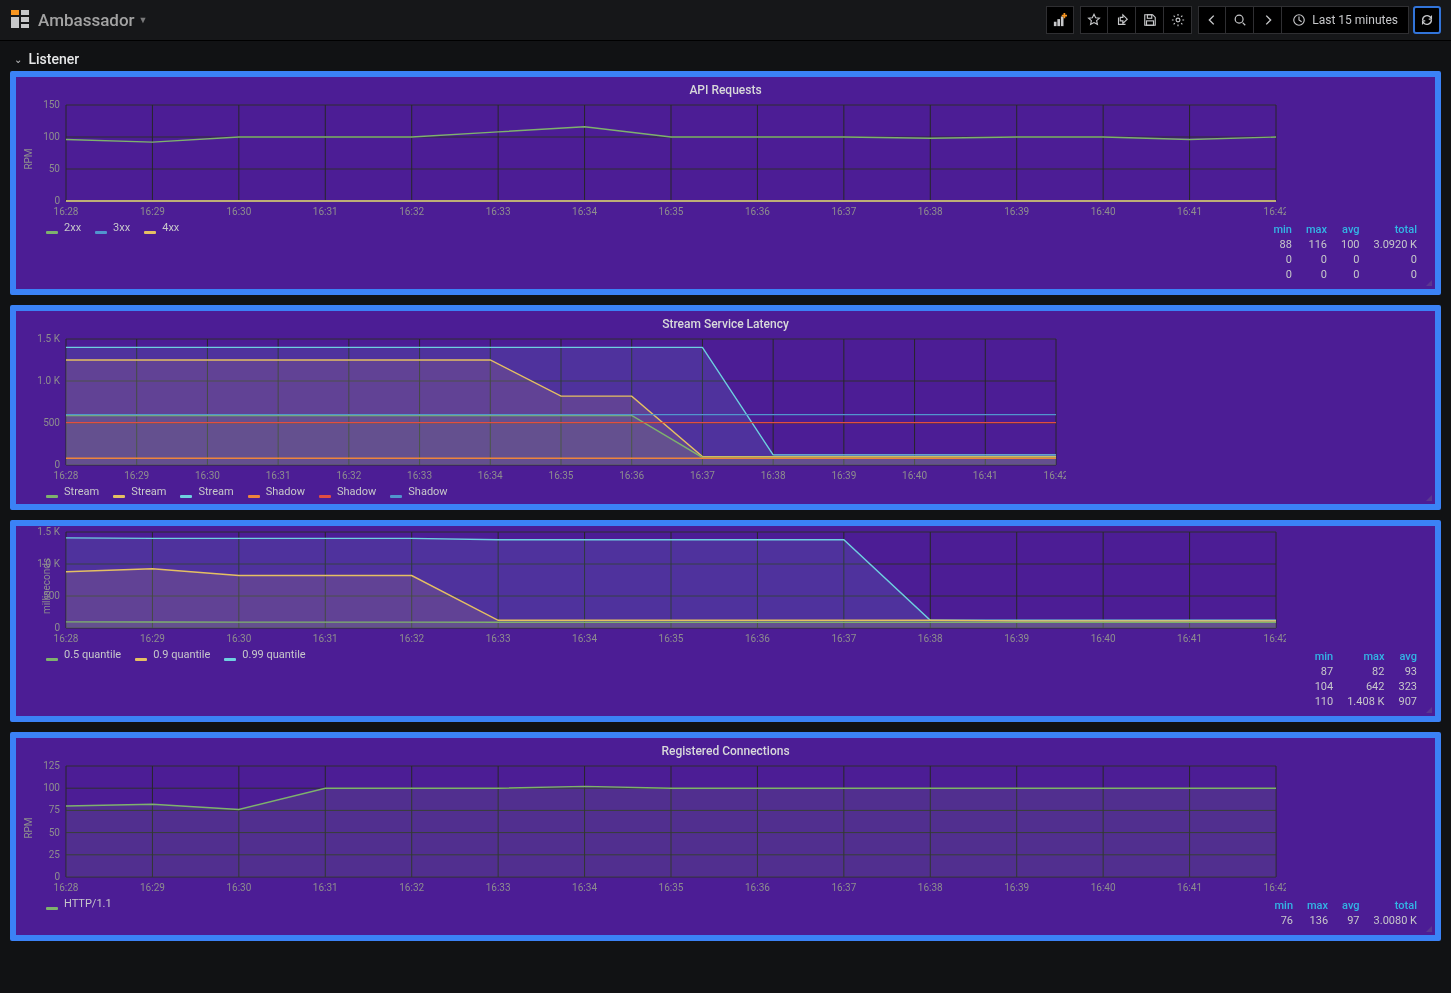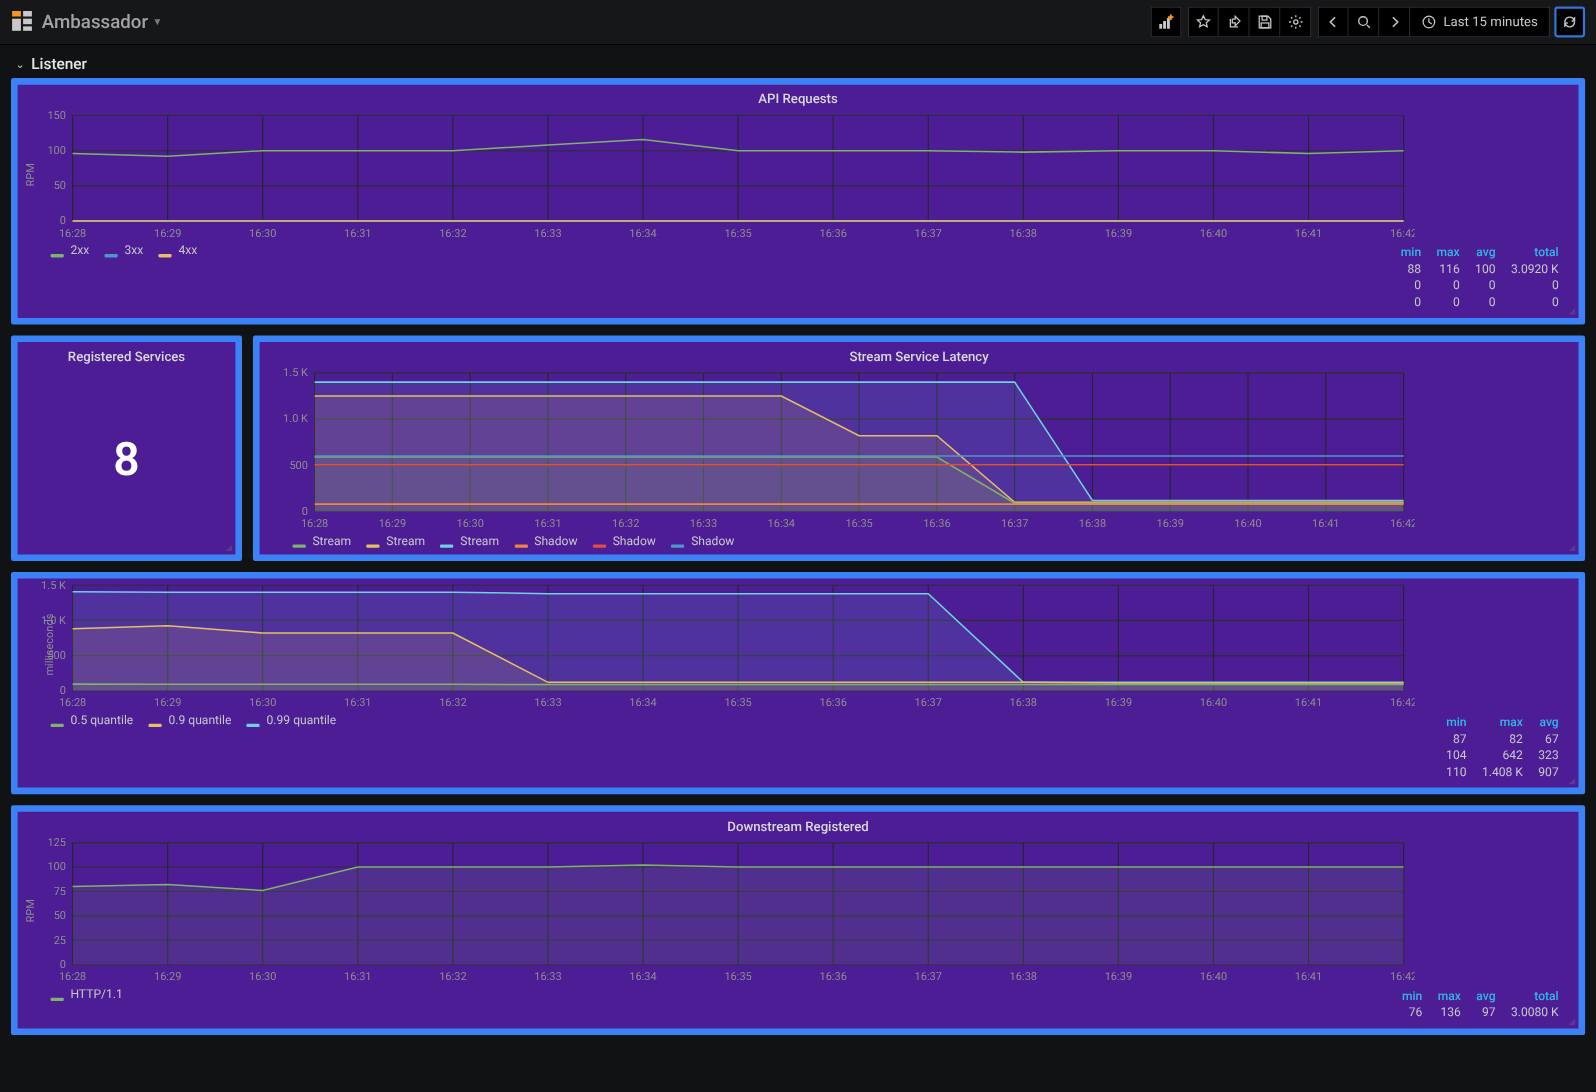--- a/index.html
+++ b/index.html
@@ -225,25 +225,20 @@
               <td>0</td>
               <td>0</td>
             </tr>
           </tbody>
         </table>
     </div>
     <div class="resize-handle"></div>
   </div>
 
   <div class="row2">
-    <div class="panel singlestat">
-      <div class="panel-title">Registered Services</div>
-      <div class="big">8</div>
-      <div class="resize-handle"></div>
-    </div>
     <div class="panel" style="flex:1">
       <div class="panel-title">Stream Service Latency</div>
       <div class="panel-body chart-area">
         <svg class="plot" id="plot-latency" width="1050" height="150">
             <line x1="50" x2="1040" y1="132" y2="132" stroke="#2e2f31"></line>
             <text x="44" y="135" text-anchor="end" fill="#8e8e8e" font-size="10">0</text>
             <line x1="50" x2="1040" y1="90.00000000000001" y2="90.00000000000001" stroke="#2e2f31"></line>
             <text x="44" y="93.00000000000001" text-anchor="end" fill="#8e8e8e" font-size="10">500</text>
             <line x1="50" x2="1040" y1="48.00000000000001" y2="48.00000000000001" stroke="#2e2f31"></line>
             <text x="44" y="51.00000000000001" text-anchor="end" fill="#8e8e8e" font-size="10">1.0 K</text>
@@ -390,40 +385,40 @@
       <table class="legend-table" id="stats-dclen">
           <tbody>
             <tr>
               <th>min</th>
               <th>max</th>
               <th>avg</th>
             </tr>
             <tr>
               <td>87</td>
               <td>82</td>
-              <td>67</td>
+              <td>93</td>
             </tr>
             <tr>
               <td>104</td>
               <td>642</td>
               <td>323</td>
             </tr>
             <tr>
               <td>110</td>
               <td>1.408 K</td>
               <td>907</td>
             </tr>
           </tbody>
         </table>
     </div>
     <div class="resize-handle"></div>
   </div>
 
   <div class="panel">
-    <div class="panel-title">Downstream Registered</div>
+    <div class="panel-title">Registered Connections</div>
     <div class="panel-body chart-area">
       <div class="y-label">RPM</div>
       <svg class="plot" id="plot-dconn" width="1270" height="135">
           <line x1="50" x2="1260" y1="117" y2="117" stroke="#2e2f31"></line>
           <text x="44" y="120" text-anchor="end" fill="#8e8e8e" font-size="10">0</text>
           <line x1="50" x2="1260" y1="94.80000000000001" y2="94.80000000000001" stroke="#2e2f31"></line>
           <text x="44" y="97.80000000000001" text-anchor="end" fill="#8e8e8e" font-size="10">25</text>
           <line x1="50" x2="1260" y1="72.6" y2="72.6" stroke="#2e2f31"></line>
           <text x="44" y="75.6" text-anchor="end" fill="#8e8e8e" font-size="10">50</text>
           <line x1="50" x2="1260" y1="50.400000000000006" y2="50.400000000000006" stroke="#2e2f31"></line>

